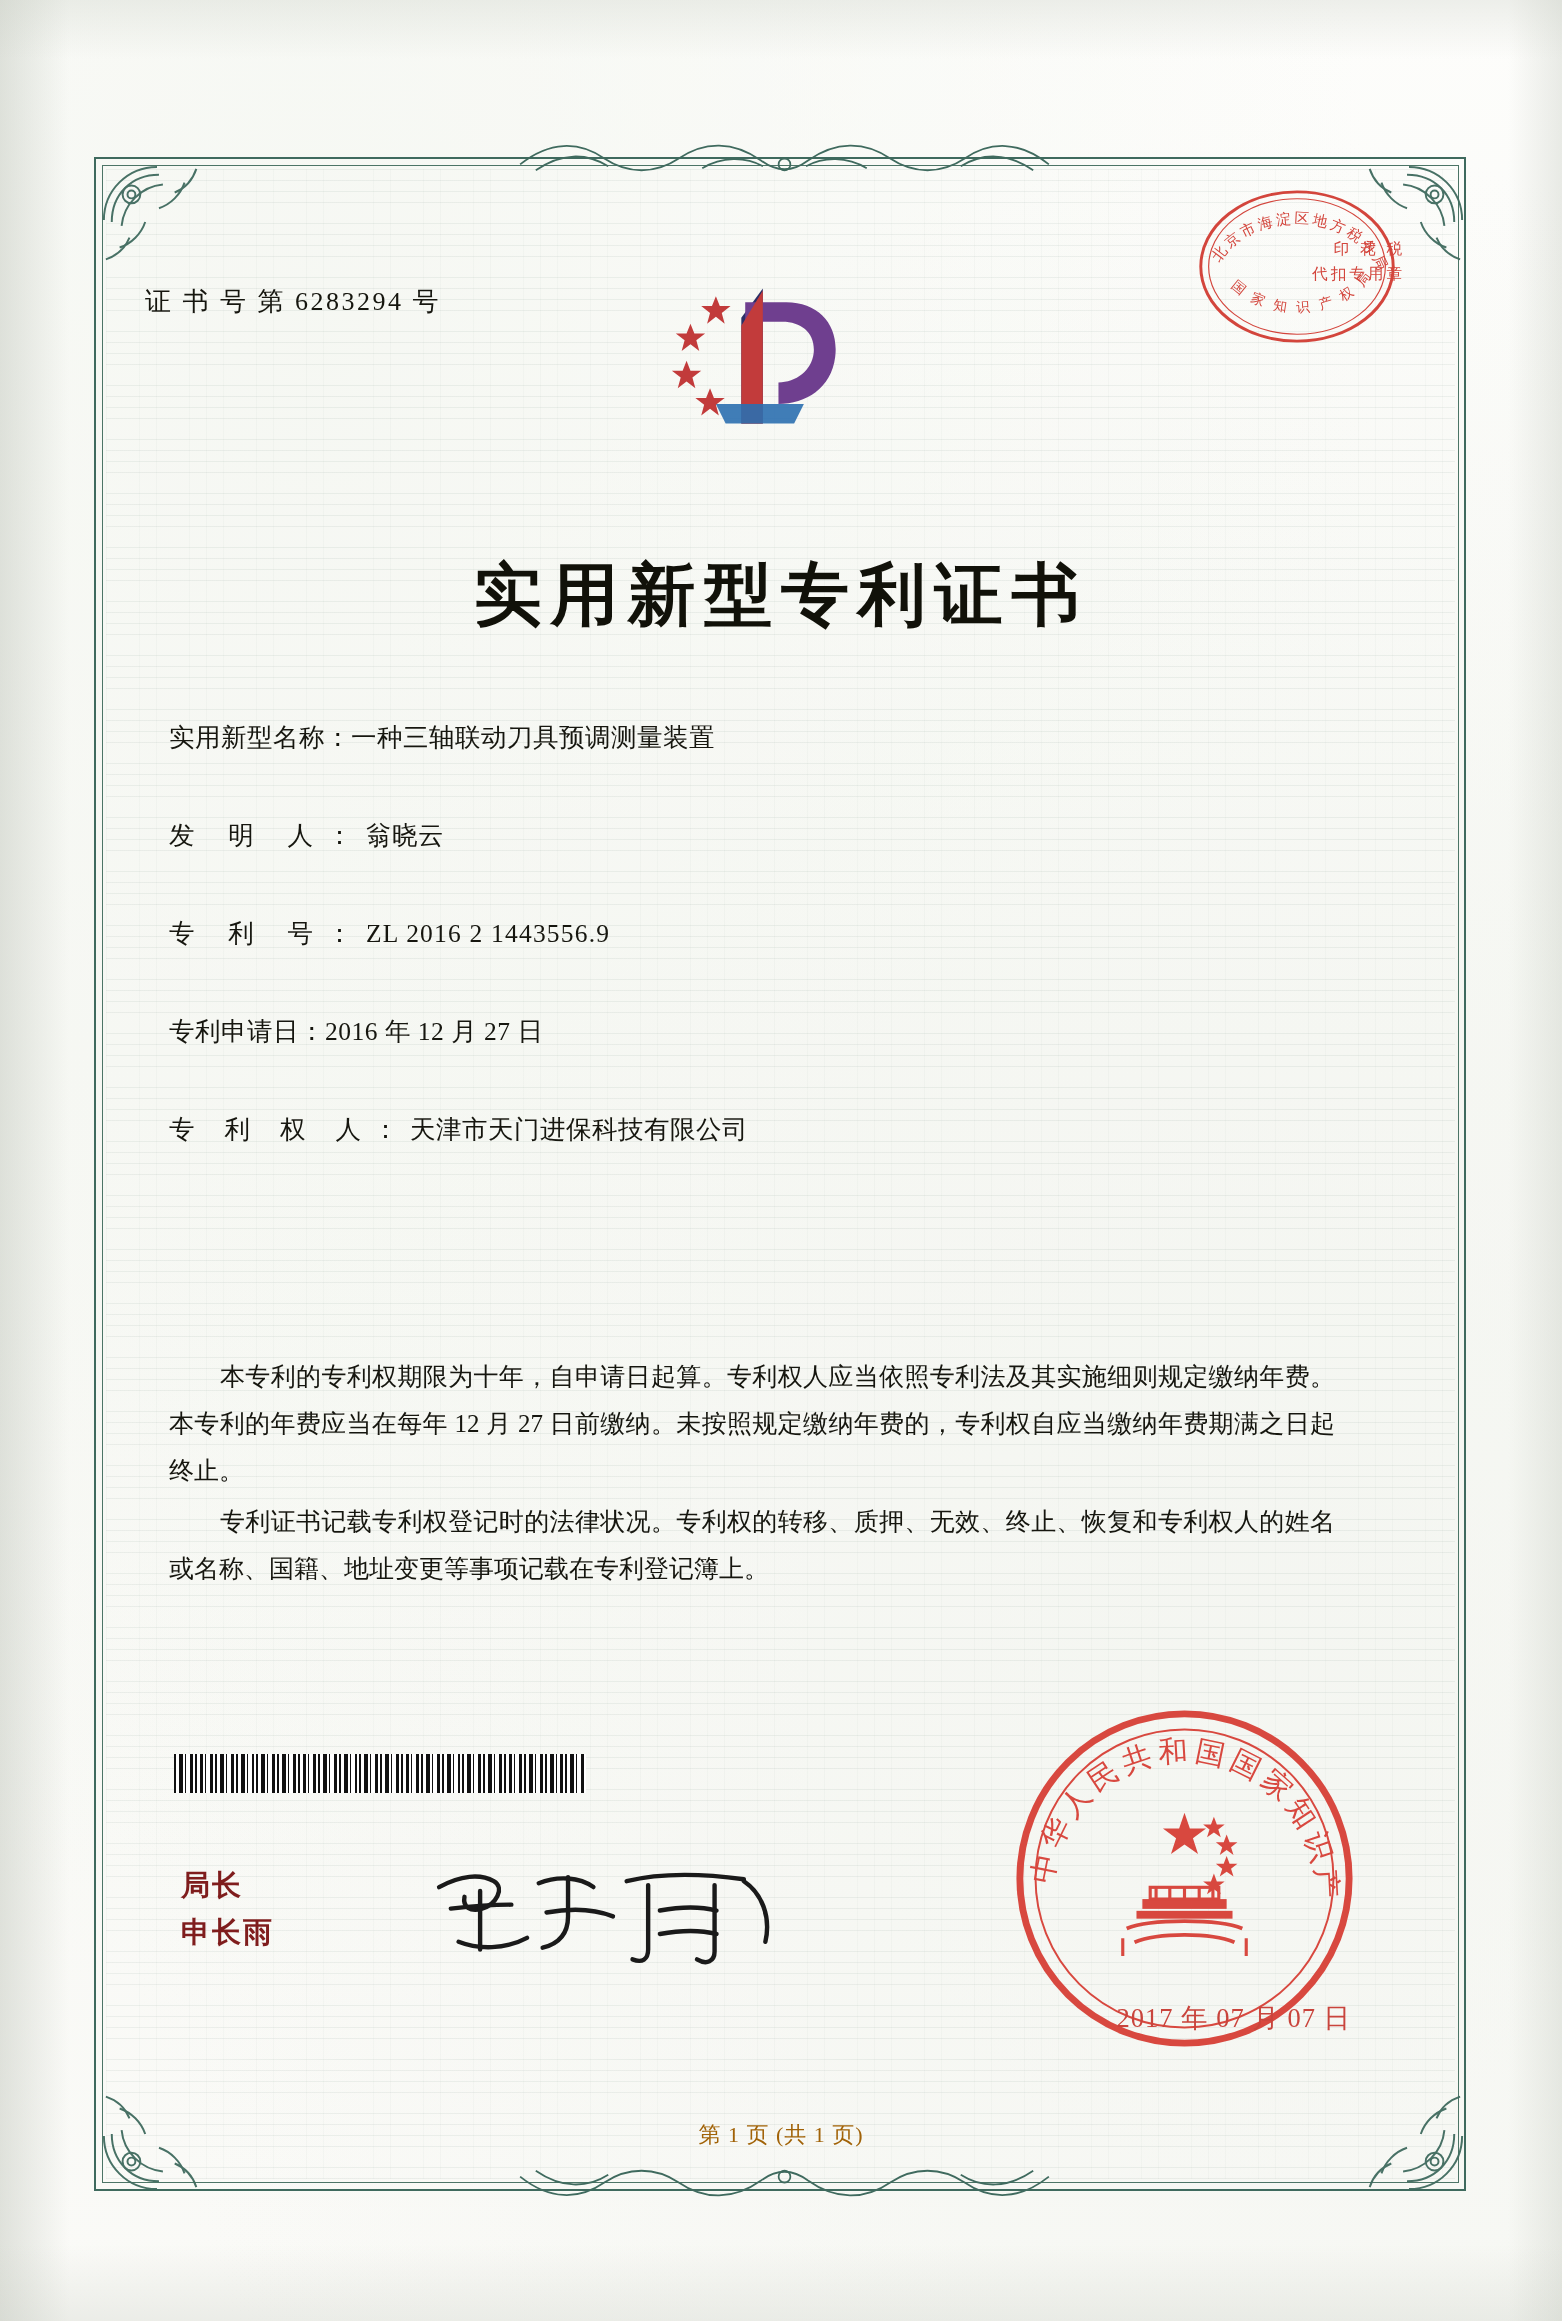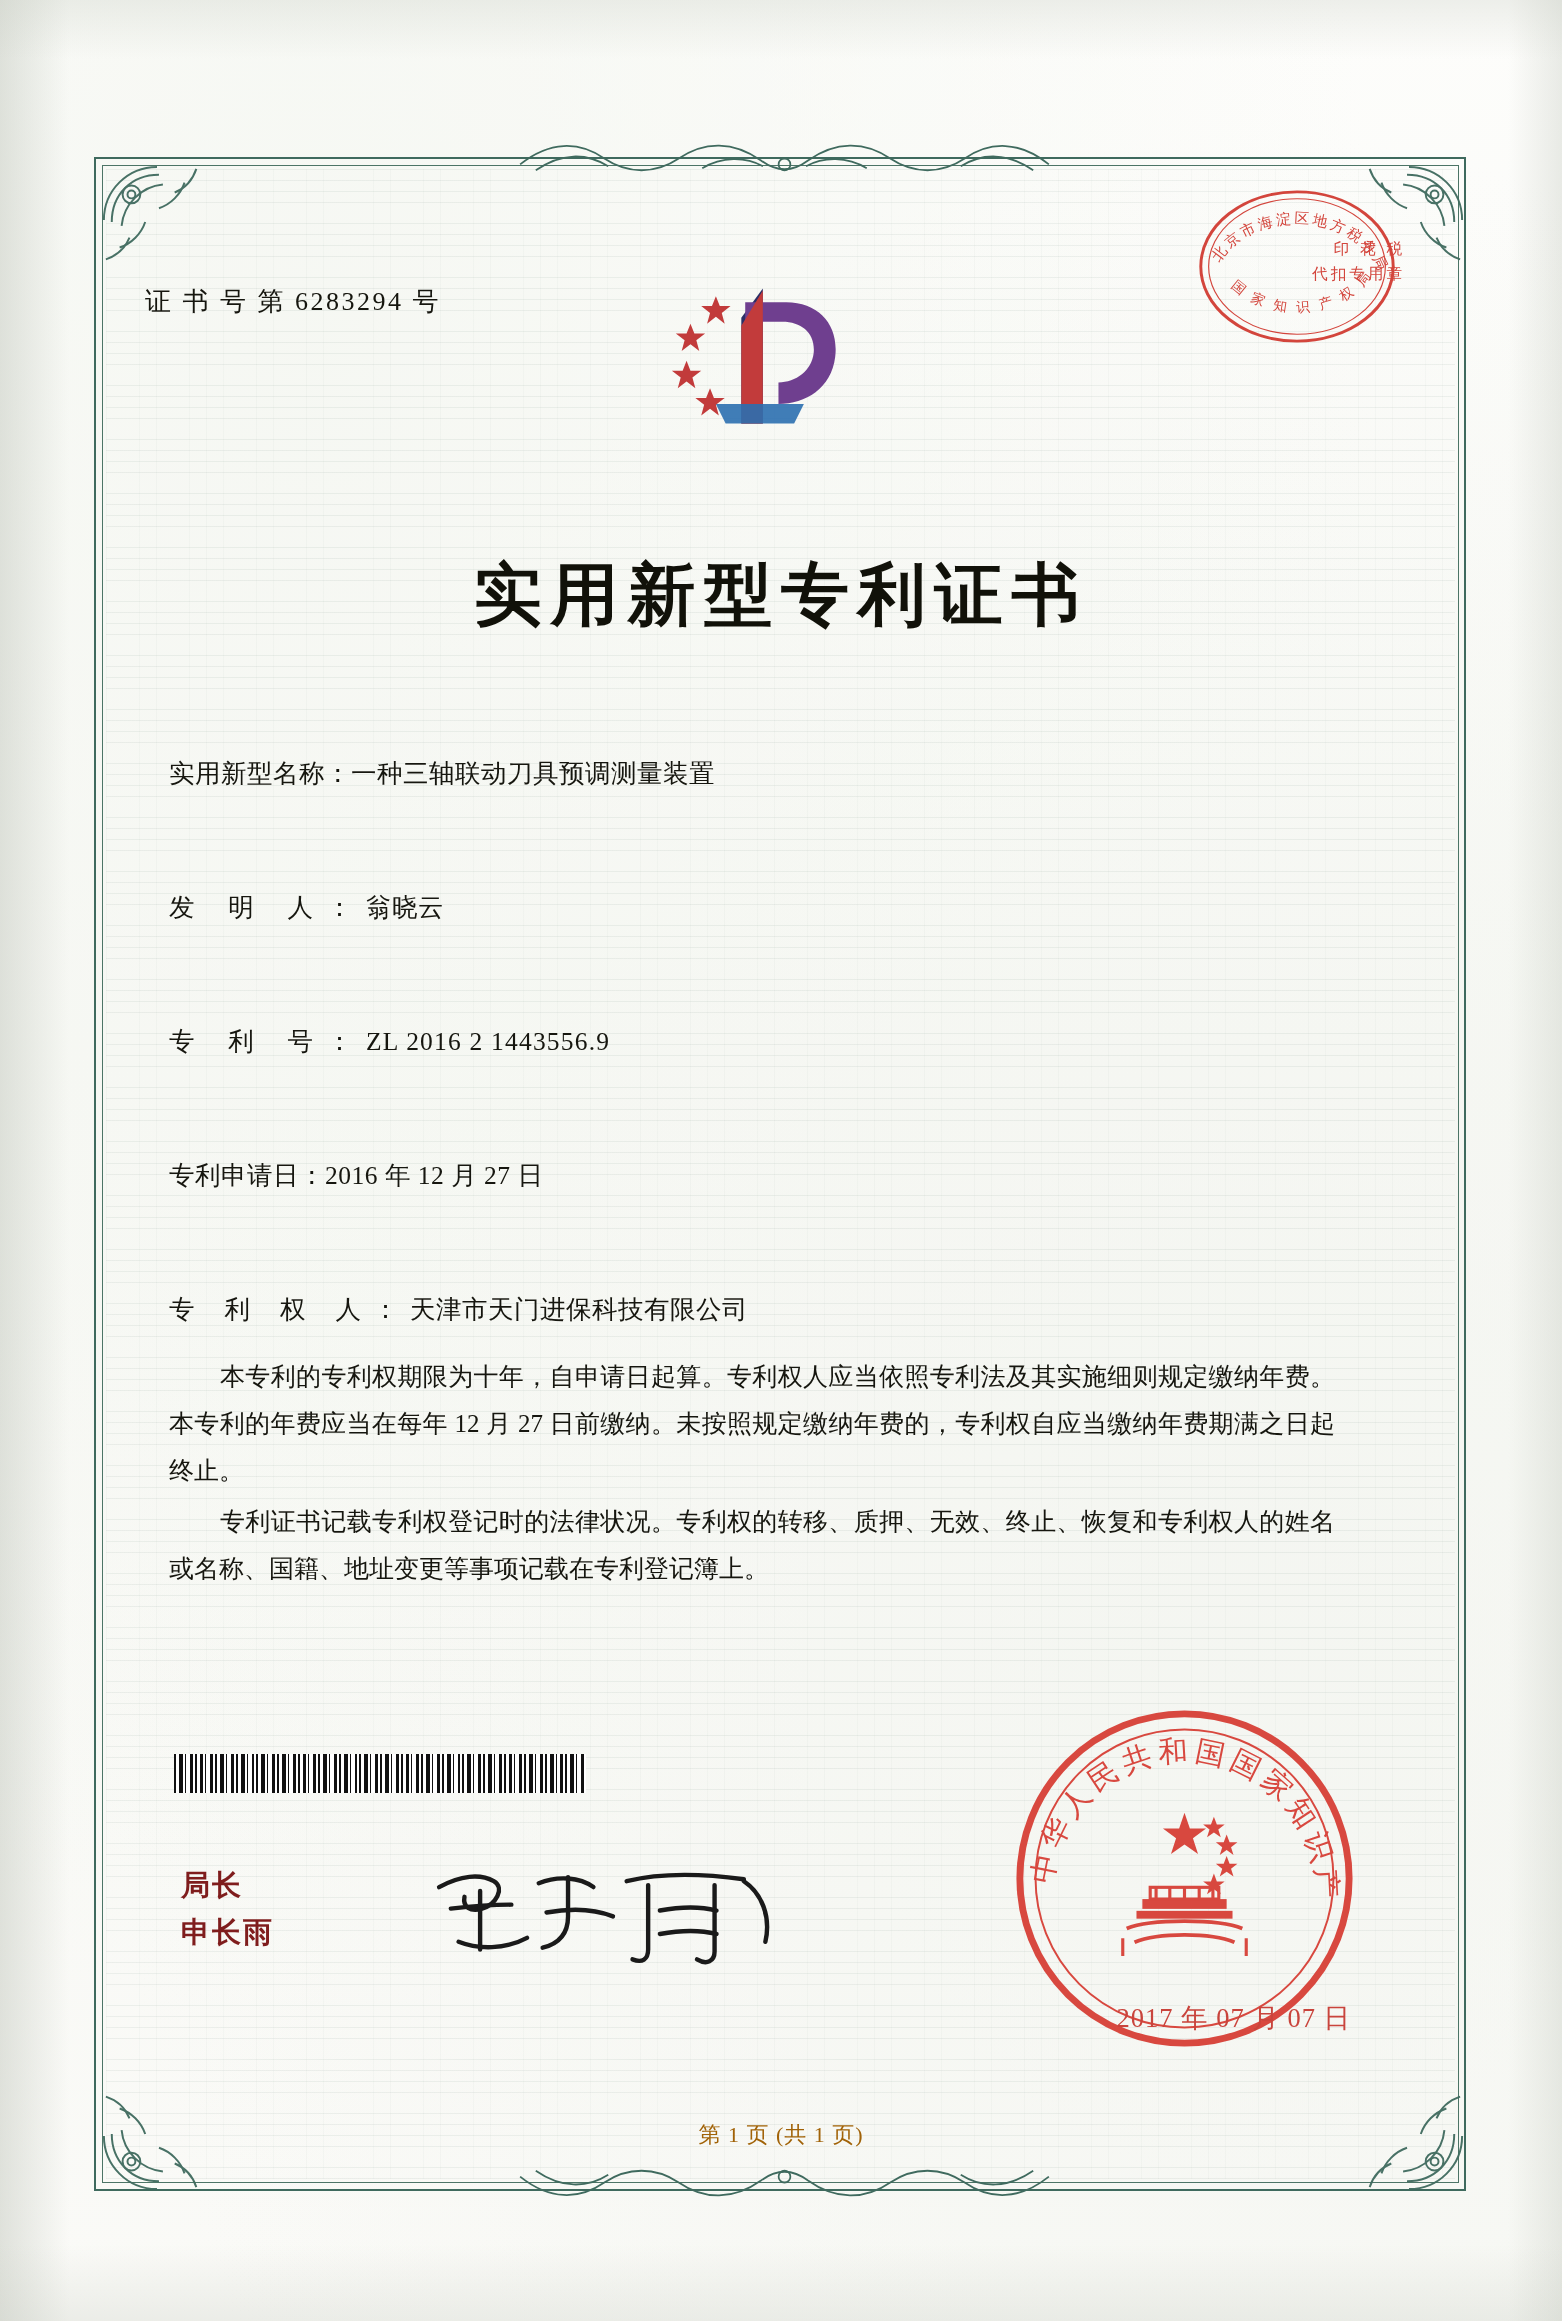--- a/index.html
+++ b/index.html
@@ -188,21 +188,20 @@
   .field-row {
     margin-bottom: 63px;
     font-size: 25.5px;
     color: #16160f;
     letter-spacing: 0.5px;
     white-space: nowrap;
   }
   .field-label {
     display: inline-block;
     color: #16160f;
-    margin-top: 36px;
   }
   .field-label.sp4 { letter-spacing: 13.7px; }
   .field-label.sp3 { letter-spacing: 11.8px; }
   .field-value {
     display: inline-block;
     color: #16160f;
   }
   .field-value.mono {
     font-family: "Liberation Serif", "DejaVu Serif", serif;
     letter-spacing: 1.2px;

